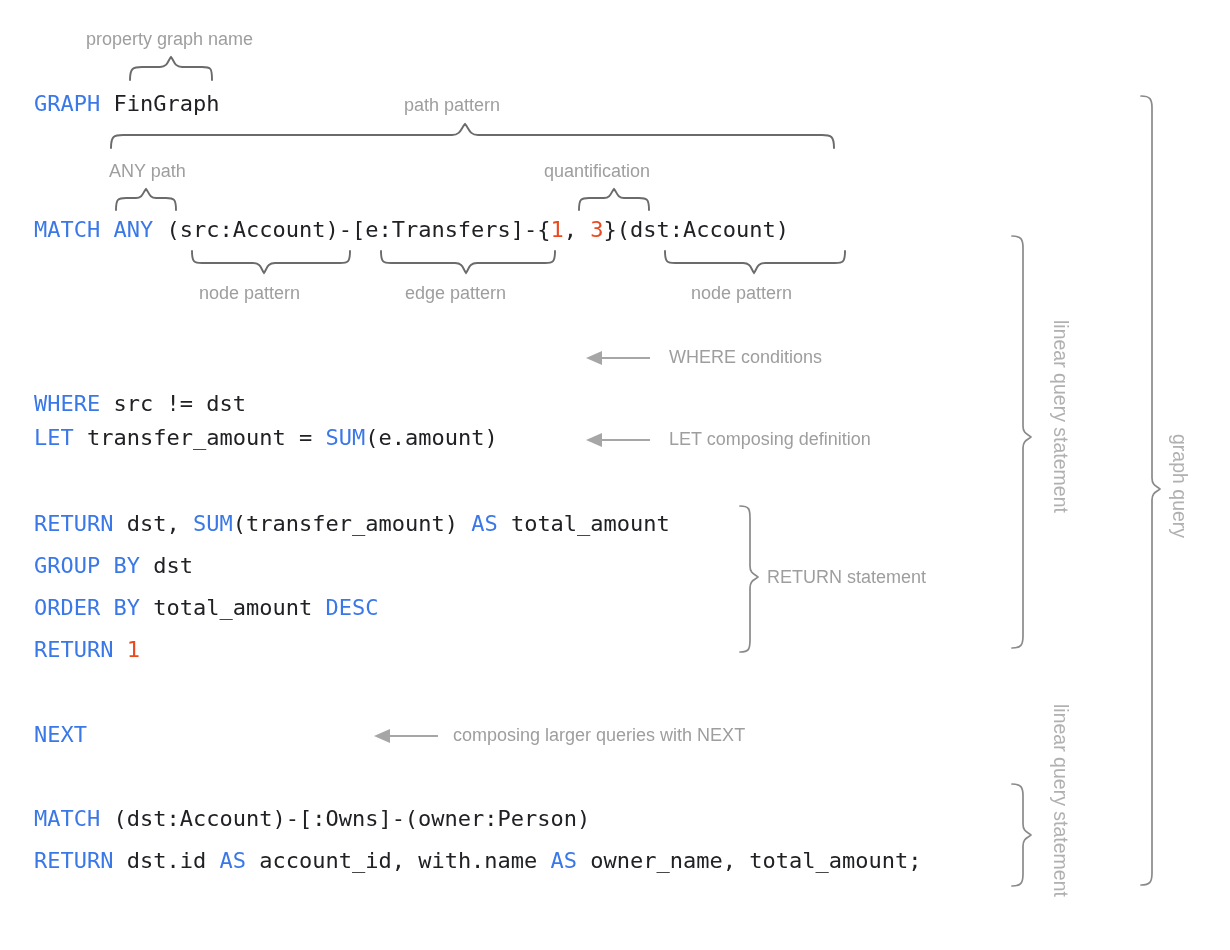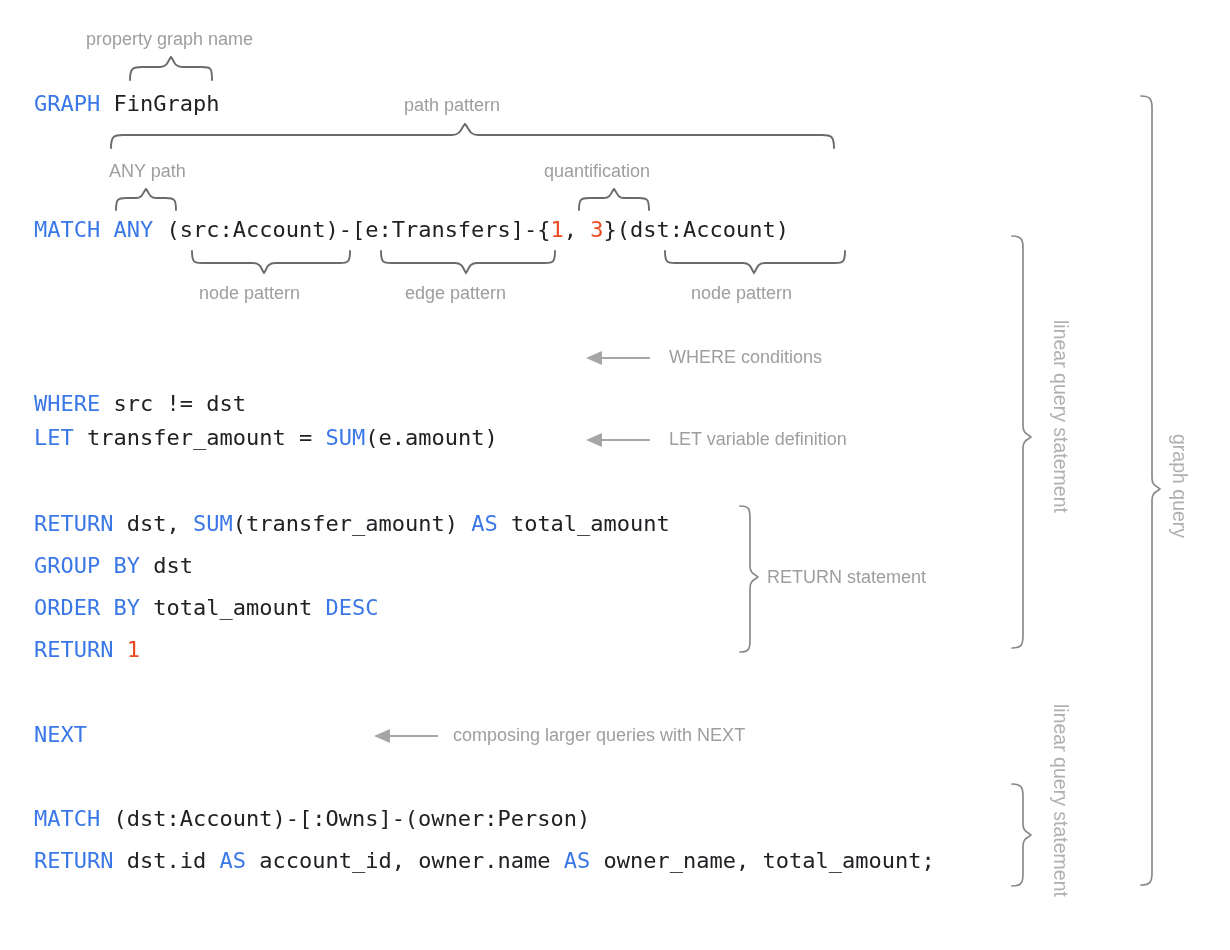--- a/index.html
+++ b/index.html
@@ -145,21 +145,21 @@
   <div class="ann" style="left:544px; top:162px;">quantification</div>
 
   <div class="ann" style="left:199px; top:284px;">node pattern</div>
 
   <div class="ann" style="left:405px; top:284px;">edge pattern</div>
 
   <div class="ann" style="left:691px; top:284px;">node pattern</div>
 
   <div class="ann" style="left:669px; top:348px;">WHERE conditions</div>
 
-  <div class="ann" style="left:669px; top:430px;">LET variable definition</div>
+  <div class="ann" style="left:669px; top:430px;">LET composing definition</div>
 
   <div class="ann" style="left:767px; top:568px;">RETURN statement</div>
 
   <div class="ann" style="left:453px; top:726px;">composing larger queries with NEXT</div>
 
   <div class="ann-vert" style="left:1070px; top:320px;">linear query statement</div>
 
   <div class="ann-vert" style="left:1070px; top:704px;">linear query statement</div>
 
   <div class="ann-vert" style="left:1189px; top:434px;">graph query</div>
@@ -177,15 +177,15 @@
   <div class="code-line" style="left:34px; top:555px;"><span class="kw">GROUP BY</span><span class="pl"> dst</span></div>
 
   <div class="code-line" style="left:34px; top:597px;"><span class="kw">ORDER BY</span><span class="pl"> total_amount </span><span class="kw">DESC</span></div>
 
   <div class="code-line" style="left:34px; top:639px;"><span class="kw">RETURN</span><span class="pl"> </span><span class="num">1</span></div>
 
   <div class="code-line" style="left:34px; top:724px;"><span class="kw">NEXT</span></div>
 
   <div class="code-line" style="left:34px; top:808px;"><span class="kw">MATCH</span><span class="pl"> (dst:Account)-[:Owns]-(owner:Person)</span></div>
 
-  <div class="code-line" style="left:34px; top:850px;"><span class="kw">RETURN</span><span class="pl"> dst.id </span><span class="kw">AS</span><span class="pl"> account_id, owner.name </span><span class="kw">AS</span><span class="pl"> owner_name, total_amount;</span></div>
+  <div class="code-line" style="left:34px; top:850px;"><span class="kw">RETURN</span><span class="pl"> dst.id </span><span class="kw">AS</span><span class="pl"> account_id, with.name </span><span class="kw">AS</span><span class="pl"> owner_name, total_amount;</span></div>
 
 </div>
 
 </body></html>

